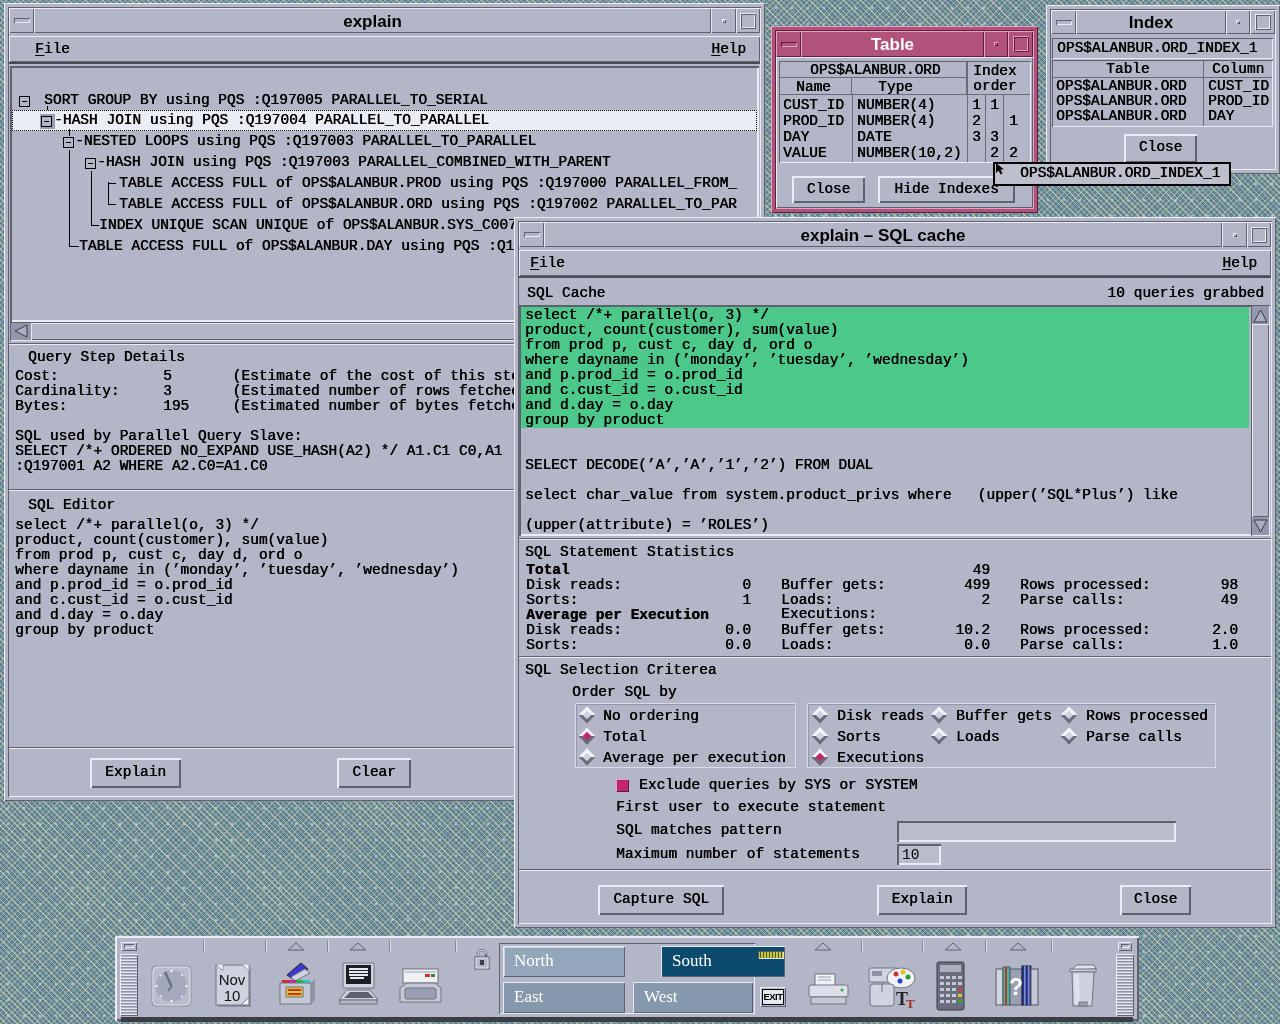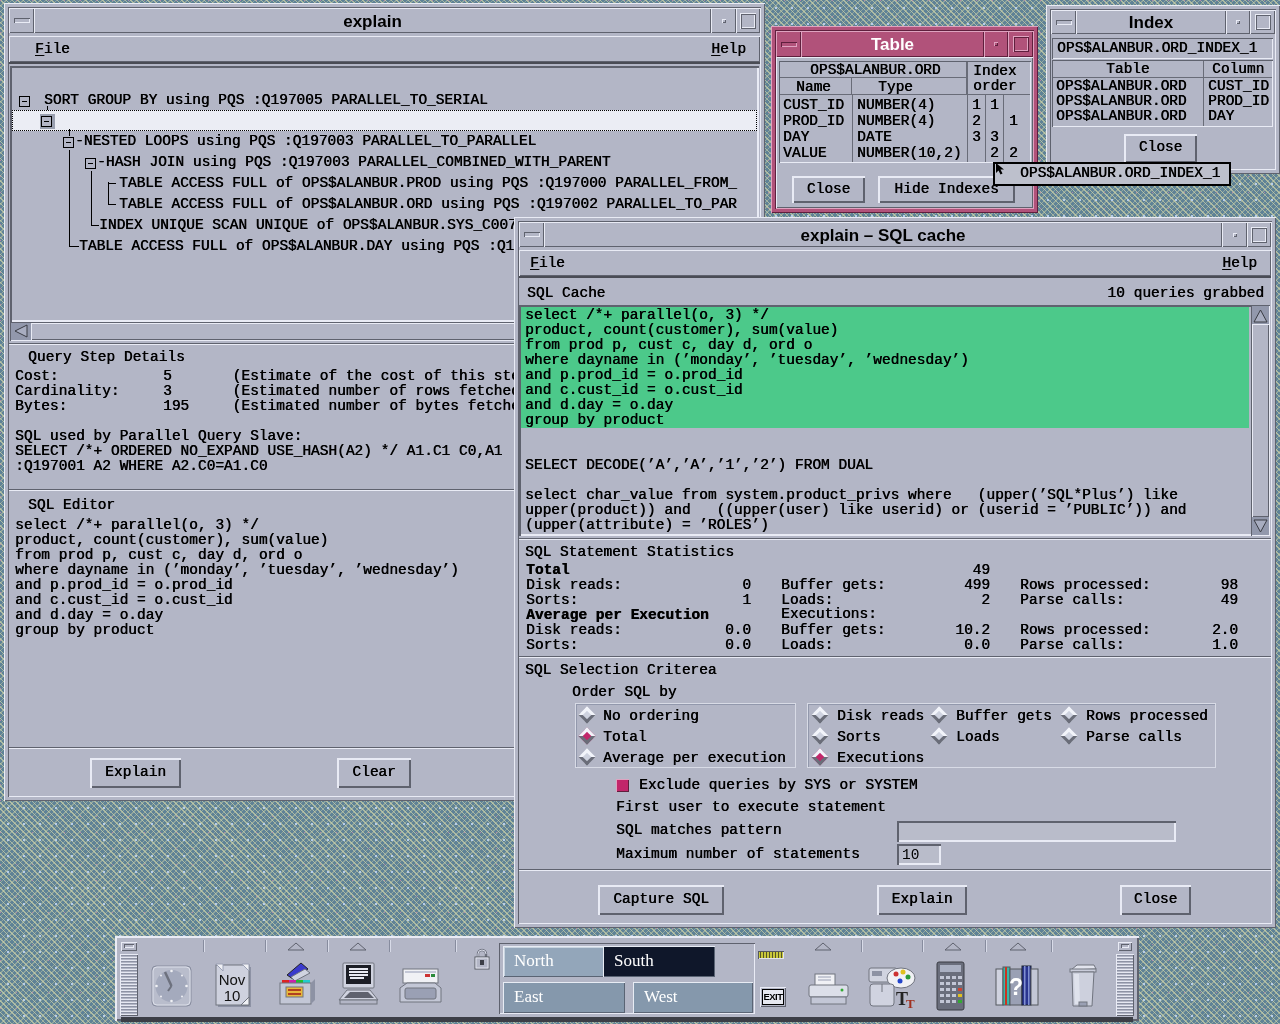--- a/index.html
+++ b/index.html
@@ -73,20 +73,21 @@
     <div class="mb" style="right:14px;top:5px;position:absolute;"><u>H</u>elp</div>
   </div>
   <div class="abs" style="left:5px;top:59px;width:751px;height:2px;background:#4a4c55;"></div>
 
   <div class="abs sunken2" style="left:6px;top:63px;width:749px;height:256px;overflow:hidden;">
     <div class="ebox" style="left:9px;top:30px;"></div>
     <div class="t" style="left:34px;top:27px;">SORT GROUP BY using PQS :Q197005 PARALLEL_TO_SERIAL</div>
     <div class="abs" style="left:2px;top:44px;width:745px;height:21px;background:#ebedf4;border:1px dotted #000;"></div>
     <div class="abs" style="left:30px;top:48px;width:15px;height:15px;background:#9aa0b0;"></div>
     <div class="ebox" style="left:31px;top:50px;"></div>
+    <div class="t" style="left:44px;top:47px;">-HASH JOIN using PQS :Q197004 PARALLEL_TO_PARALLEL</div>
     <div class="ebox" style="left:53px;top:71px;"></div>
     <div class="t" style="left:65px;top:68px;">-NESTED LOOPS using PQS :Q197003 PARALLEL_TO_PARALLEL</div>
     <div class="ebox" style="left:75px;top:92px;"></div>
     <div class="t" style="left:87px;top:89px;">-HASH JOIN using PQS :Q197003 PARALLEL_COMBINED_WITH_PARENT</div>
     <div class="t" style="left:109px;top:110px;">TABLE ACCESS FULL of OPS$ALANBUR.PROD using PQS :Q197000 PARALLEL_FROM_</div>
     <div class="t" style="left:109px;top:131px;">TABLE ACCESS FULL of OPS$ALANBUR.ORD using PQS :Q197002 PARALLEL_TO_PAR</div>
     <div class="t" style="left:89px;top:152px;">INDEX UNIQUE SCAN UNIQUE of OPS$ALANBUR.SYS_C00794 :Q197001</div>
     <div class="t" style="left:69px;top:173px;">TABLE ACCESS FULL of OPS$ALANBUR.DAY using PQS :Q197001</div>
 
     <div class="vline" style="left:37px;top:40px;height:4px;"></div>
@@ -160,21 +161,20 @@
     <div class="t" style="left:6px;top:3px;">select /*+ parallel(o, 3) */</div>
     <div class="t" style="left:6px;top:18px;">product, count(customer), sum(value)</div>
     <div class="t" style="left:6px;top:33px;">from prod p, cust c, day d, ord o</div>
     <div class="t" style="left:6px;top:48px;">where dayname in (’monday’, ’tuesday’, ’wednesday’)</div>
     <div class="t" style="left:6px;top:63px;">and p.prod_id = o.prod_id</div>
     <div class="t" style="left:6px;top:78px;">and c.cust_id = o.cust_id</div>
     <div class="t" style="left:6px;top:93px;">and d.day = o.day</div>
     <div class="t" style="left:6px;top:108px;">group by product</div>
     <div class="t" style="left:6px;top:153px;">SELECT DECODE(’A’,’A’,’1’,’2’) FROM DUAL</div>
     <div class="t" style="left:6px;top:183px;">select char_value from system.product_privs where   (upper(’SQL*Plus’) like</div>
-    <div class="t" style="left:6px;top:198px;">upper(product)) and   ((upper(user) like userid) or (userid = ’PUBLIC’)) and</div>
     <div class="t" style="left:6px;top:213px;">(upper(attribute) = ’ROLES’)</div>
 
     <div class="abs sunken" style="left:732px;top:0px;width:19px;height:231px;background:var(--trough);">
       <svg class="abs" style="left:2px;top:3px;" width="15" height="16">
           <polygon points="7.5,2 14,14 1,14" fill="#a8adc0" stroke="#3a3c44" stroke-width="1"></polygon>
         </svg>
       <div class="abs raised" style="left:1px;top:19px;width:17px;height:193px;background:var(--chrome);"></div>
       <svg class="abs" style="left:2px;top:213px;" width="15" height="16">
           <polygon points="1,2 14,2 7.5,14" fill="#a8adc0" stroke="#3a3c44" stroke-width="1"></polygon>
         </svg>
@@ -430,21 +430,21 @@
     <path d="M5 11 V7 a4 4 0 0 1 8 0" fill="none" stroke="#d8dbe8" stroke-width="1"></path>
     <rect x="2" y="10" width="14" height="12" fill="#b3b6c6" stroke="#55585f"></rect>
     <rect x="3" y="11" width="12" height="10" fill="none" stroke="#e2e4ee"></rect>
     <rect x="7" y="13" width="4" height="5" fill="#3c3e46"></rect>
   </svg>
 
   <div class="abs sunken" style="left:384px;top:7px;width:256px;height:71px;background:var(--chrome);"></div>
   <div class="abs" style="left:388px;top:10px;width:122px;height:31px;background:#93a6ba;box-shadow:inset 1px 1px 0 #e8ecf4, inset -1px -1px 0 #5a6474, inset 2px 2px 0 #c8d4e0;">
       <div class="abs" style="left:11px;top:5px;font-family:'Liberation Serif',serif;font-size:17px;color:#fff;">North</div>
     </div>
-  <div class="abs" style="left:488px;top:10px;width:112px;height:31px;background:#0f172a;box-shadow:inset 1px 1px 0 #e8ecf4, inset -1px -1px 0 #5a6474;">
+  <div class="abs" style="left:546px;top:10px;width:124px;height:31px;background:#0c4a6e;box-shadow:inset 1px 1px 0 #e8ecf4, inset -1px -1px 0 #5a6474;">
       <div class="abs" style="left:11px;top:5px;font-family:'Liberation Serif',serif;font-size:17px;color:#fff;">South</div>
     </div>
   <div class="abs" style="left:388px;top:46px;width:122px;height:31px;background:#8598ac;box-shadow:inset 1px 1px 0 #e8ecf4, inset -1px -1px 0 #5a6474;">
       <div class="abs" style="left:11px;top:5px;font-family:'Liberation Serif',serif;font-size:17px;color:#fff;">East</div>
     </div>
   <div class="abs" style="left:518px;top:46px;width:120px;height:31px;background:#8598ac;box-shadow:inset 1px 1px 0 #e8ecf4, inset -1px -1px 0 #5a6474;">
       <div class="abs" style="left:11px;top:5px;font-family:'Liberation Serif',serif;font-size:17px;color:#fff;">West</div>
     </div>
 
   <div class="abs" style="left:643px;top:15px;width:26px;height:8px;background:repeating-linear-gradient(90deg,#c8c83c 0 2px,#55552a 2px 3px);box-shadow:inset 1px 1px 0 #55585f, inset -1px -1px 0 #e2e4ee;"></div>

